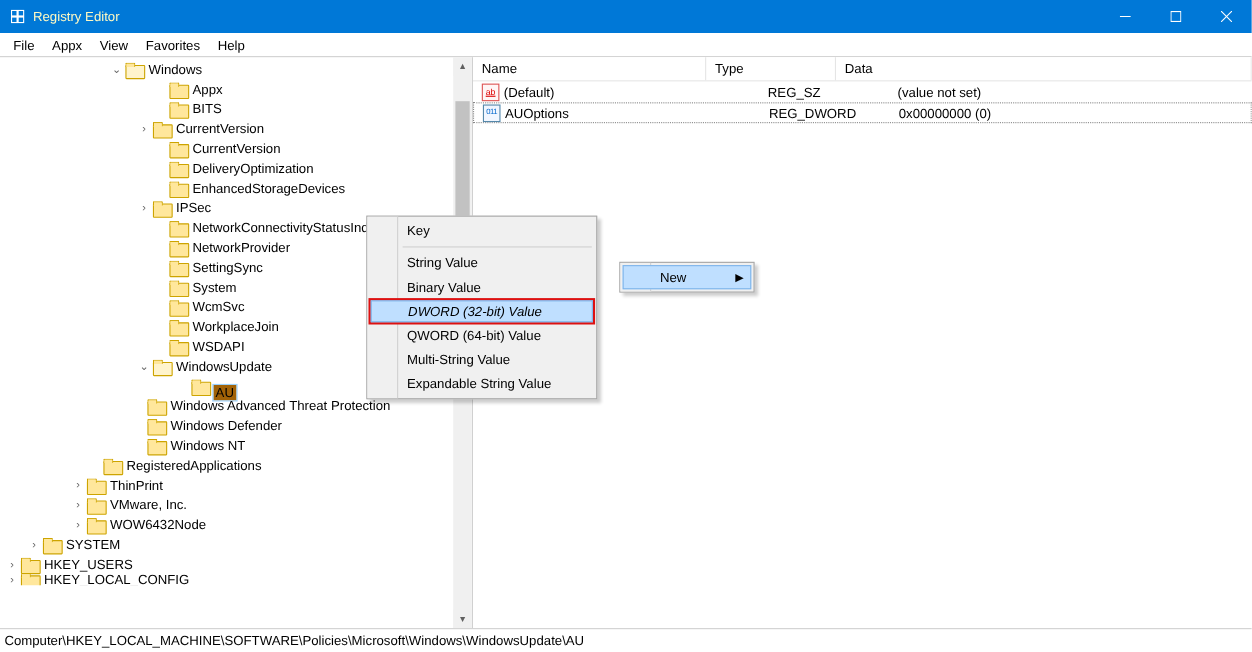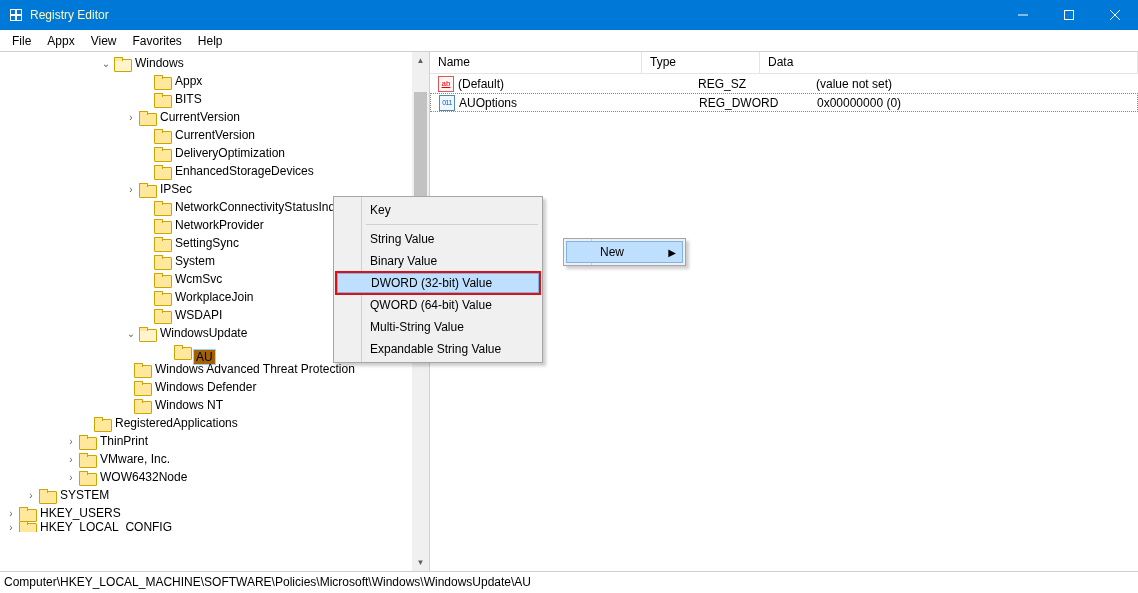--- a/index.html
+++ b/index.html
@@ -40,21 +40,21 @@
   
   .ctxmenu { position:absolute; background:#f0f0f0; border:1px solid #a6a6a6; box-shadow:3px 3px 3px rgba(0,0,0,.2); padding:2px; }
   .ctxmenu .icol { position:absolute; left:0; top:0; bottom:0; width:28px; background:#f0f0f0; border-right:1px solid #d0d0d0; }
   .ctxitem { height:22px; display:flex; align-items:center; padding-left:34px; padding-right:20px; position:relative; z-index:1; }
   .ctxitem.sel { background:#bfdfff; border:1px solid #7eb4ea; padding-left:33px; padding-right:19px; height:22px; }
   .ctxitem .arrow-r { position:absolute; right:6px; font-size:10px; }
   .ctxsep { height:1px; background:#d0d0d0; margin:3px 2px 3px 30px; position:relative; z-index:1; }
   .sub1 { left:563px; top:145px; width:123px;margin-top:41px; }
   .sub2 { left:333px; top:144px; width:210px; }
   .highlight-box { border:3px solid #dd1111; margin:-1px; height:24px; display:flex; align-items:center; padding-left:32px; position:relative; z-index:1; }
-  .highlight-box .inner { background:#bfdfff; height:20px; margin:-1px -1px -1px -33px; padding-left:33px; display:flex; align-items:center; flex:1; border:1px solid #7eb4ea;}
+  .highlight-box .inner { background:#bfdfff; height:20px; margin:-1px -1px -1px -33px; padding-left:33px; display:flex; align-items:center; flex:1; border:1px solid #7eb4ea;font-style:italic;}
 </style>
 </head>
 <body>
 
 <div class="titlebar">
   <span class="icon">
     <svg width="14" height="14" viewBox="0 0 14 14">
         <rect x="1" y="1" width="12" height="12" fill="#fff" stroke="#fff" stroke-width="0"></rect>
         <rect x="2" y="2" width="4" height="4" fill="#0078d7"></rect>
         <rect x="8" y="2" width="4" height="4" fill="#0078d7"></rect>

